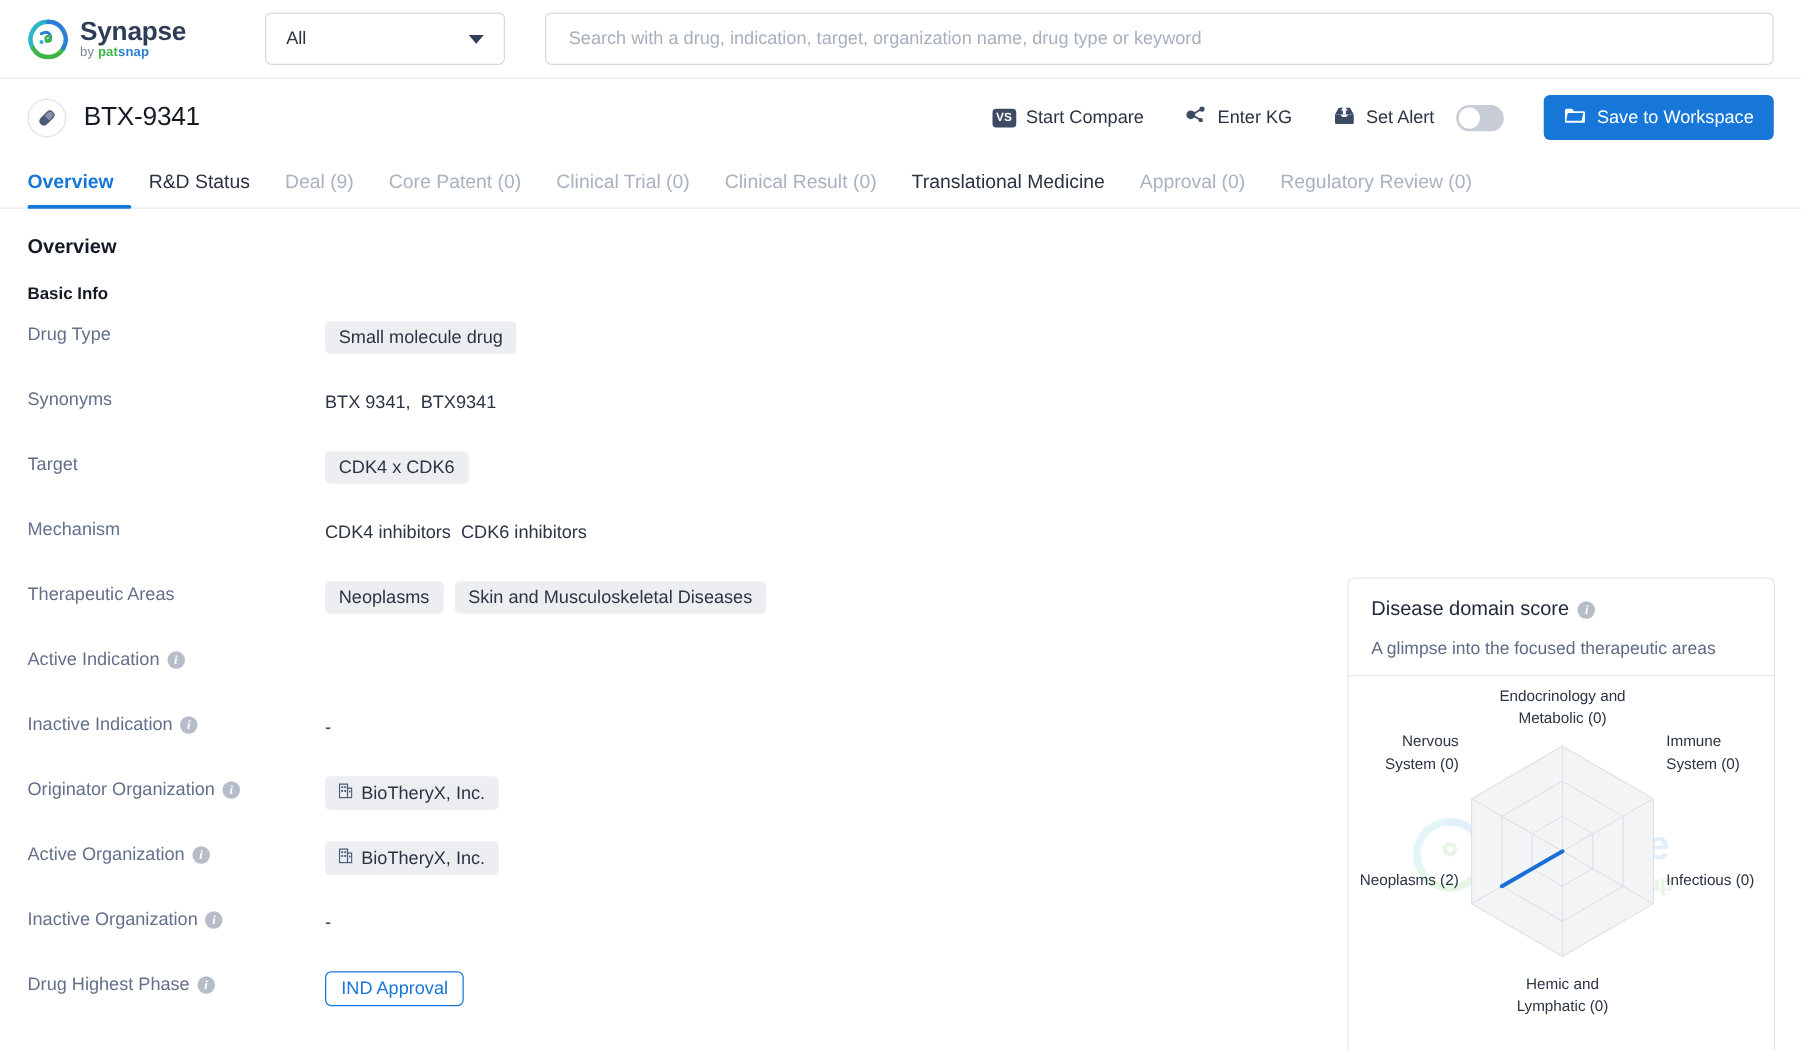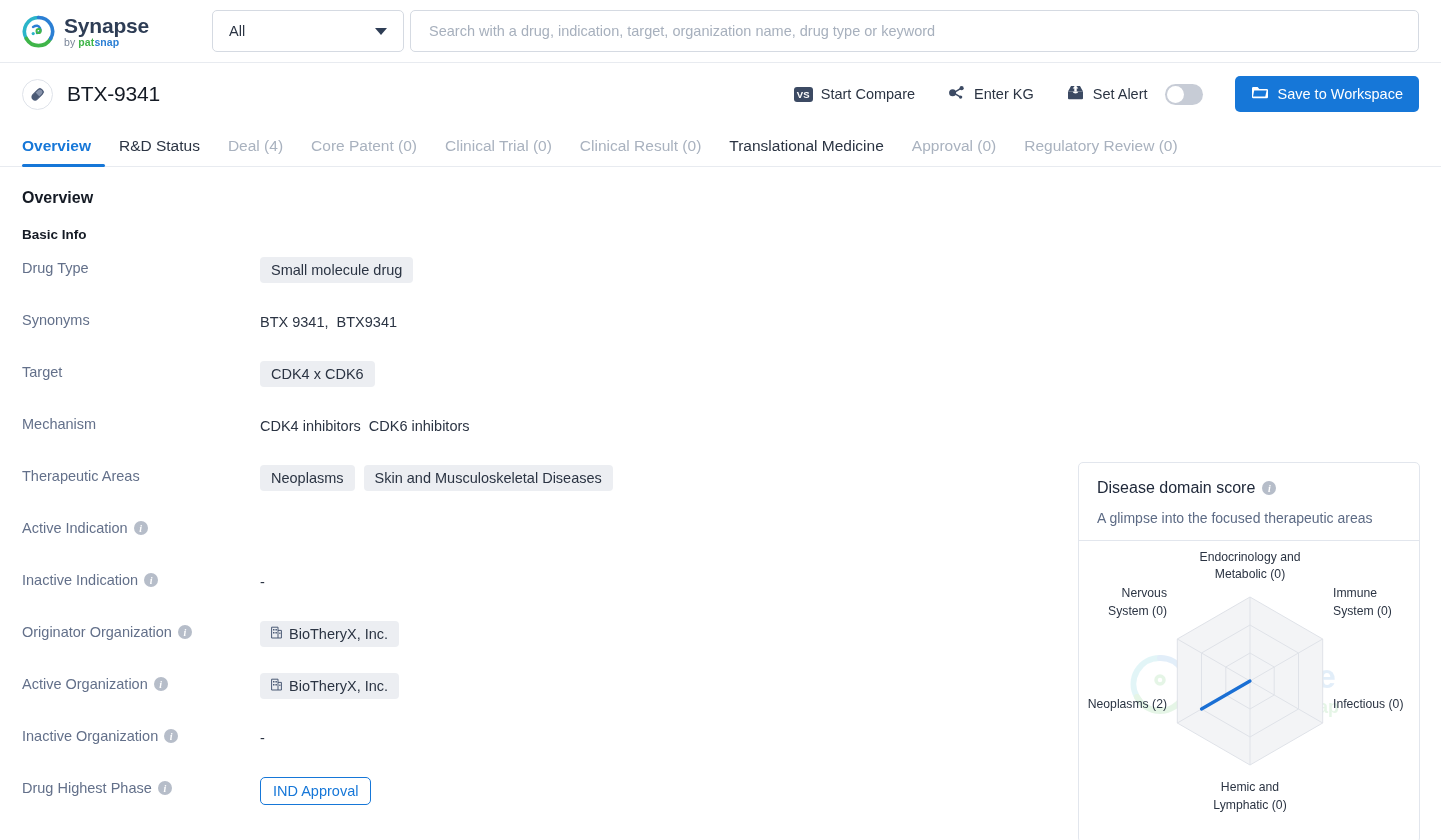--- a/index.html
+++ b/index.html
@@ -42,21 +42,21 @@
     padding: 0 16px; background: #fff; cursor: pointer;
     font-size: 14.5px; color: #2b3443;
   }
   .caret {
     width: 0; height: 0;
     border-left: 6px solid transparent;
     border-right: 6px solid transparent;
     border-top: 7px solid #2e3d55;
   }
   .search-box {
-    flex: 1; height: 42px; margin-left: 6px; margin-right: 0;
+    flex: 1; height: 42px; margin-left: 32px; margin-right: 0;
     border: 1px solid #d5dae2; border-radius: 5px;
     background: #fff; padding: 0 18px;
     font-size: 14.5px; color: #2b3443;
     font-family: "Liberation Sans", sans-serif;
   }
   .search-box::placeholder { color: #a7b0bd; }
 
   
   .drug-header {
     height: 62px;
@@ -267,21 +267,21 @@
         </svg>
       </span>
       <span>Save to Workspace</span>
     </button>
   </div>
 </div>
 
 <div class="tabs">
   <div class="tab active">Overview</div>
   <div class="tab enabled">R&amp;D Status</div>
-  <div class="tab">Deal (4)</div>
+  <div class="tab">Deal (9)</div>
   <div class="tab">Core Patent (0)</div>
   <div class="tab">Clinical Trial (0)</div>
   <div class="tab">Clinical Result (0)</div>
   <div class="tab enabled">Translational Medicine</div>
   <div class="tab">Approval (0)</div>
   <div class="tab">Regulatory Review (0)</div>
 </div>
 
 <div class="body-wrap">
 

